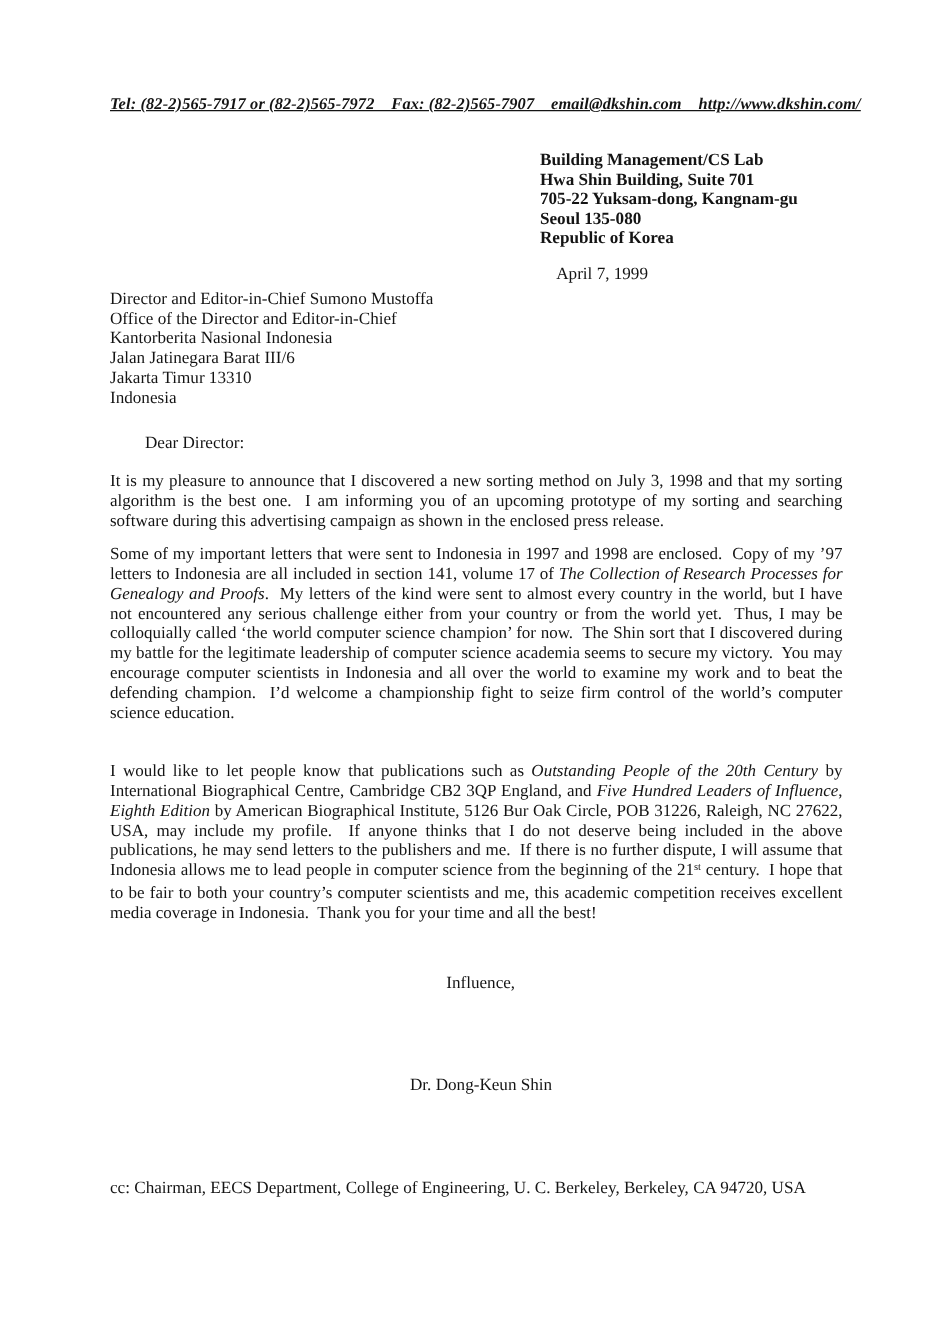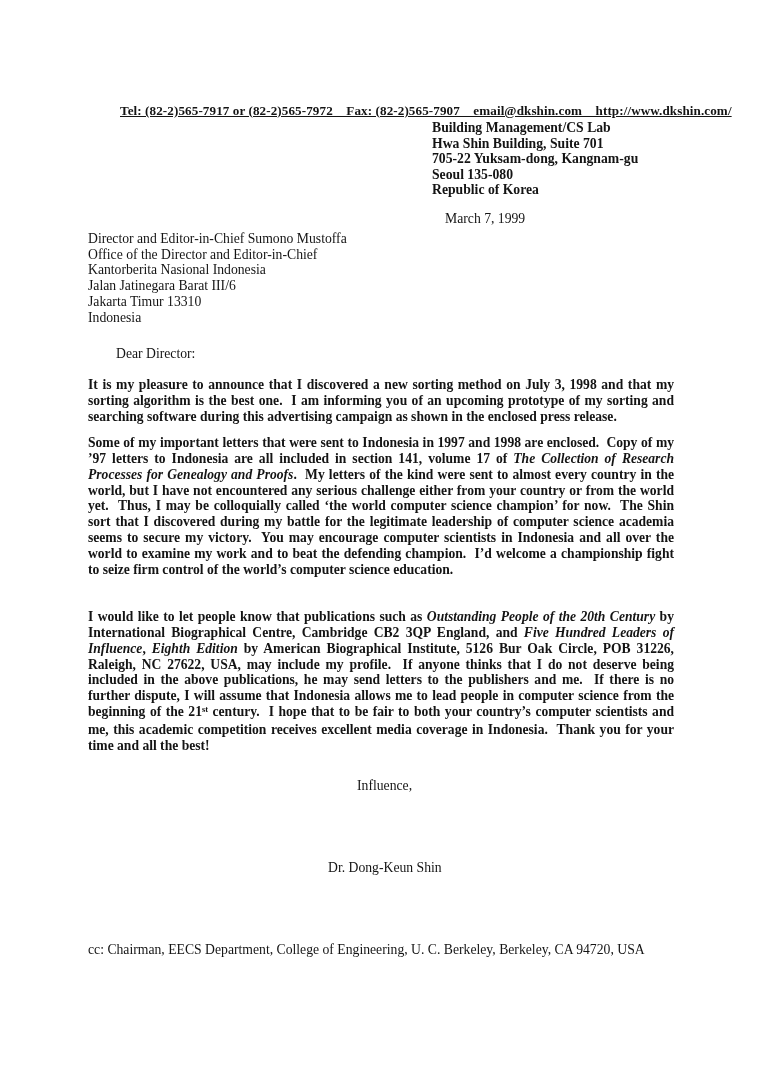--- a/index.html
+++ b/index.html
@@ -8,27 +8,27 @@
     width: 760px;
     height: 1074px;
     background: #ffffff;
     font-family: "Liberation Serif", serif;
     color: #141414;
     overflow: hidden;
   }
   .hdr {
     position: absolute;
     left: 88px;
-    top: 103px;
+    top: 75px;
     font-size: 13.1px;
     font-weight: bold;
+    font-style: italic;
     text-decoration: underline;
     white-space: nowrap;
     letter-spacing: 0.1px;
-    margin-left: 32px;
   }
   .sender {
     position: absolute;
     left: 432px;
     top: 120px;
     font-size: 13.7px;
     font-weight: bold;
     line-height: 15.6px;
     white-space: nowrap;
   }
@@ -53,21 +53,20 @@
     font-size: 13.7px;
     margin-left: 28px;
   }
   .para {
     position: absolute;
     left: 88px;
     width: 586px;
     font-size: 13.6px;
     line-height: 15.85px;
     text-align: justify;
-    font-weight: bold;
   }
   .p1 { top: 377px; }
   .p2 { top: 435px; }
   .p3 { top: 609px; }
   .closing {
     position: absolute;
     left: 357px;
     top: 778px;
     font-size: 13.7px;
   }
@@ -100,21 +99,21 @@
   <div class="hdr">Tel: (82-2)565-7917 or (82-2)565-7972&nbsp; &nbsp; Fax: (82-2)565-7907&nbsp; &nbsp; email@dkshin.com&nbsp; &nbsp; http://www.dkshin.com/</div>
 
   <div class="sender">
     <div>Building Management/CS Lab</div>
     <div>Hwa Shin Building, Suite 701</div>
     <div>705-22 Yuksam-dong, Kangnam-gu</div>
     <div>Seoul 135-080</div>
     <div>Republic of Korea</div>
   </div>
 
-  <div class="date">March 7, 1999</div>
+  <div class="date">April 7, 1999</div>
 
   <div class="recipient">
     <div>Director and Editor-in-Chief Sumono Mustoffa</div>
     <div>Office of the Director and Editor-in-Chief</div>
     <div>Kantorberita Nasional Indonesia</div>
     <div>Jalan Jatinegara Barat III/6</div>
     <div>Jakarta Timur 13310</div>
     <div>Indonesia</div>
   </div>
 

